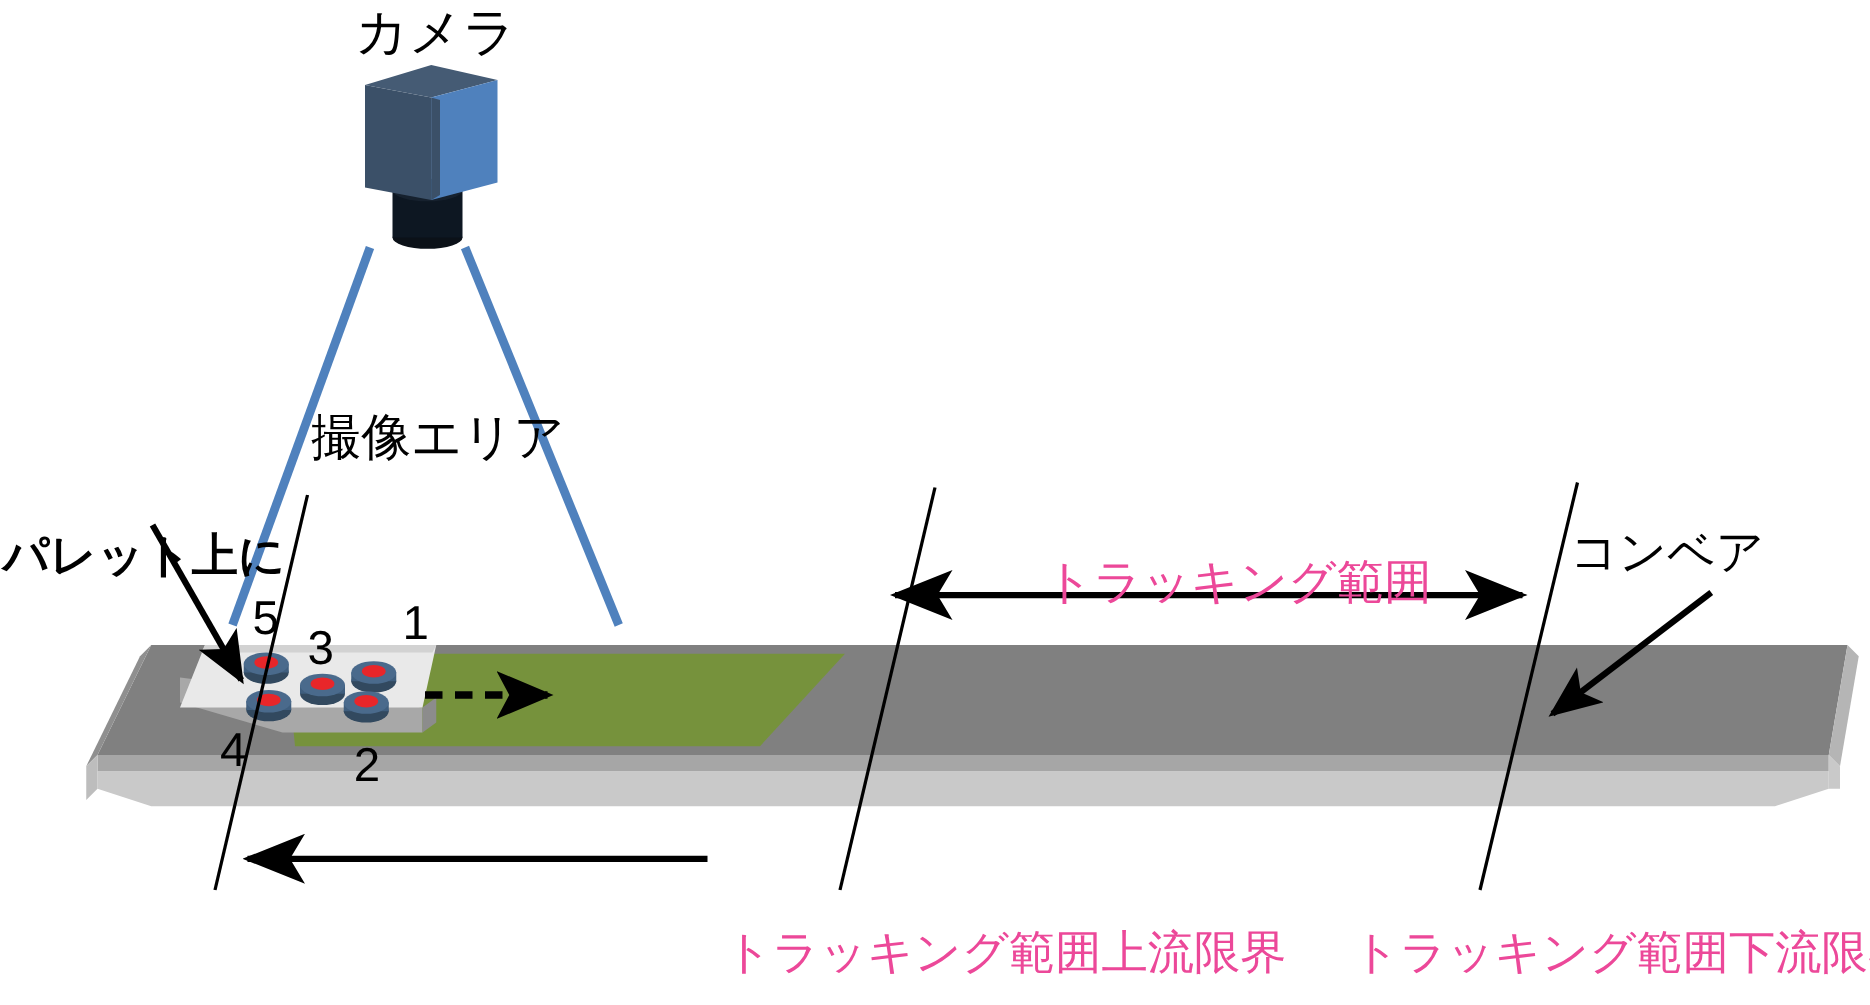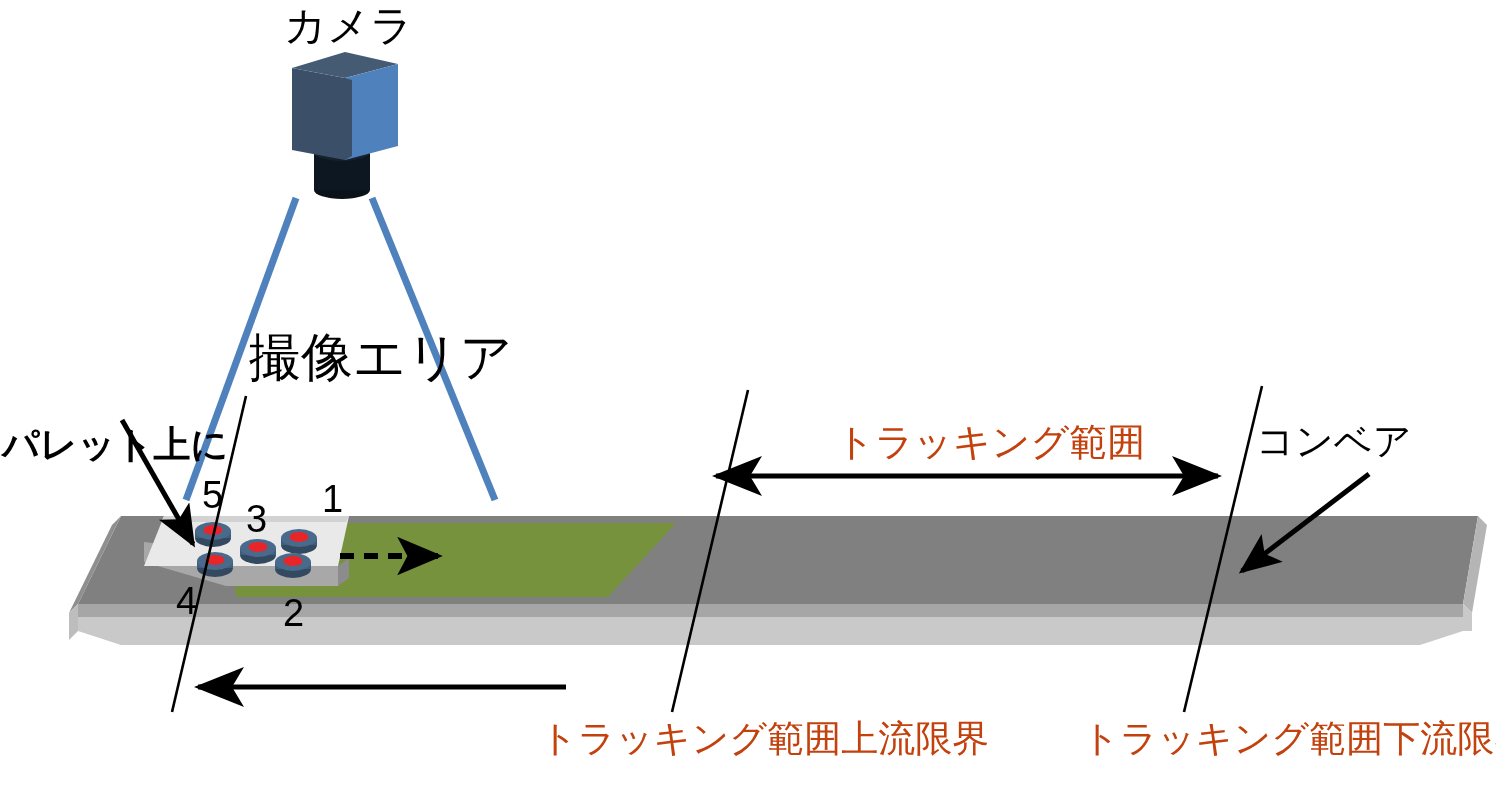--- a/index.html
+++ b/index.html
@@ -25,34 +25,35 @@
     width: 1496px;
     height: 804px;
   }
   .lbl {
     position: absolute;
     white-space: pre;
     line-height: 1.12;
     color: #000000;
   }
   .lbl.green {
-    color: #c2410c;
+    color: #ec4899;
+    margin-top: 23px;
   }
   .lbl.jp {
     font-family: "DejaVu Sans", "Liberation Sans", sans-serif;
   }
   #label-camera {
     left: 284px;
     top: 2px;
     font-size: 42px;
   }
   #label-imaging-area {
     left: 249px;
     top: 328px;
-    font-size: 52px;
+    font-size: 40px;
   }
   #label-pallet-note {
     left: 2px;
     top: 332px;
     font-size: 37px;
     line-height: 1.22;
     font-weight: bold;
   }
   #label-conveyor {
     left: 1232px;
@@ -66,21 +67,21 @@
     font-size: 38px;
   }
   #label-track-start {
     left: 166px;
     top: 718px;
     font-size: 37px;
     line-height: 1.28;
     text-align: center;
   }
   #label-upstream-limit {
-    left: 540px;
+    left: 580px;
     top: 718px;
     font-size: 37px;
   }
   #label-downstream-limit {
     left: 1082px;
     top: 718px;
     font-size: 37px;
   }
   .wnum {
     position: absolute;

